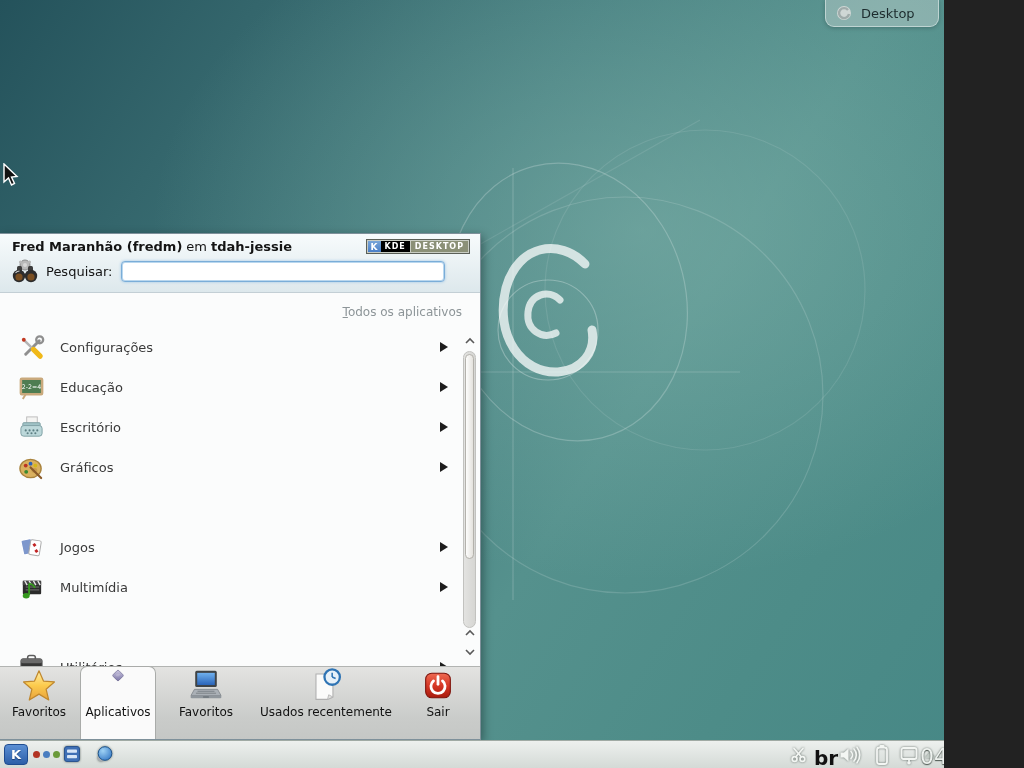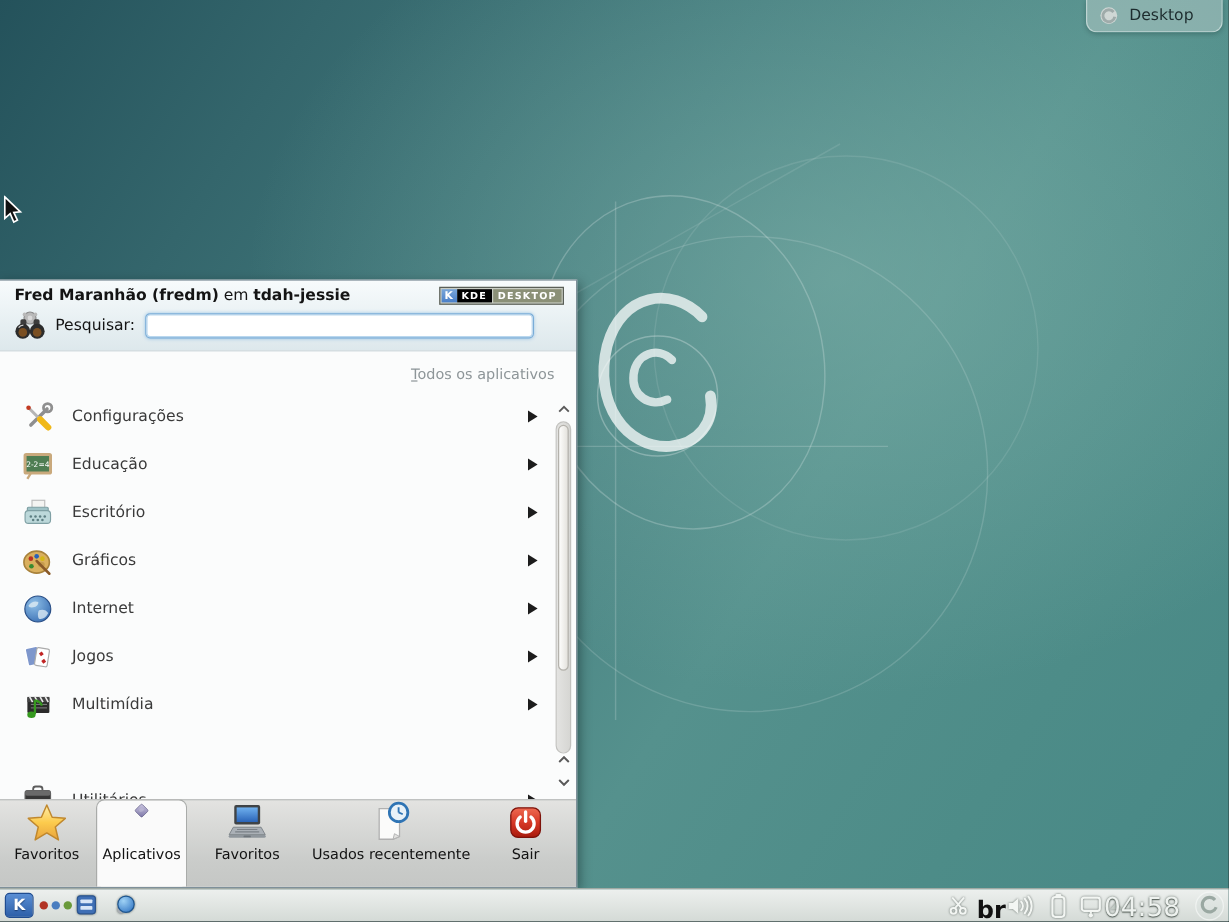--- a/index.html
+++ b/index.html
@@ -1,18 +1,18 @@
 <!DOCTYPE html>
 <html><head>
 <meta charset="utf-8">
 <style>
   * { margin:0; padding:0; box-sizing:border-box; }
   html,body { background:#222; }
   .screen {
-    position:relative; width:1024px; height:768px; overflow:hidden;
+    position:relative; width:944px; height:768px; overflow:hidden;
     font-family:"DejaVu Sans", sans-serif; -webkit-font-smoothing:antialiased;
   }
 
   
   .wallpaper {
     position:absolute; inset:0;
     background:
       radial-gradient(ellipse 700px 500px at 68% 30%, rgba(130,180,172,.55), rgba(130,180,172,0) 70%),
       linear-gradient(123deg, #24525b 0%, #34666c 18%, #467f80 42%, #55918d 62%, #4d8c88 82%, #478886 100%);
   }
@@ -231,37 +231,20 @@
                 <circle cx="13" cy="10" r="2" fill="#2a62b8"></circle>
               <circle cx="18" cy="12" r="2" fill="#d4b818"></circle>
                 <circle cx="8.5" cy="18.5" r="2" fill="#3a8a30"></circle>
               <line x1="13" y1="14" x2="24" y2="25" stroke="#8a5a28" stroke-width="2.2" stroke-linecap="round"></line>
             </svg>
           </span>
           <span class="mlabel">Gráficos</span>
           <span class="marrow"></span>
         </div>
 
-        <div class="mrow" style="top:160px">
-          <span class="micon">
-            <svg viewBox="0 0 28 28">
-              <defs>
-                  <radialGradient id="gg" cx="0.35" cy="0.3" r="0.9">
-                <stop offset="0" stop-color="#8fc0e8"></stop>
-                    <stop offset="1" stop-color="#2f64ac"></stop>
-              </radialGradient>
-                </defs>
-              <circle cx="14" cy="14" r="11.2" fill="url(#gg)" stroke="#2a4f86"></circle>
-              <path d="M6 11 q3.5 -4.5 8.5 -3 q0 4 -4.5 4.5 q-4 .5 -4 -1.5z" fill="#d3e4f1" opacity="0.9"></path>
-              <path d="M15 15 q5.5 -1.5 8 2.5 q-3 6 -8 5 q-2 -4 0 -7.5z" fill="#d3e4f1" opacity="0.85"></path>
-            </svg>
-          </span>
-          <span class="mlabel">Internet</span>
-          <span class="marrow"></span>
-        </div>
 
         <div class="mrow" style="top:200px">
           <span class="micon">
             <svg viewBox="0 0 28 28">
               <g transform="rotate(-12 10 14)">
                 <rect x="4.5" y="5.5" width="11" height="15.5" rx="1.5" fill="#7e97cc" stroke="#ffffff" stroke-width="1.2"></rect>
               </g>
               <g transform="rotate(9 18 15)">
                 <rect x="12" y="6.5" width="11" height="15.5" rx="1.5" fill="#ffffff" stroke="#ababab"></rect>
                 <rect x="15" y="10" width="3" height="3" fill="#c12424" transform="rotate(45 16.5 11.5)"></rect>

